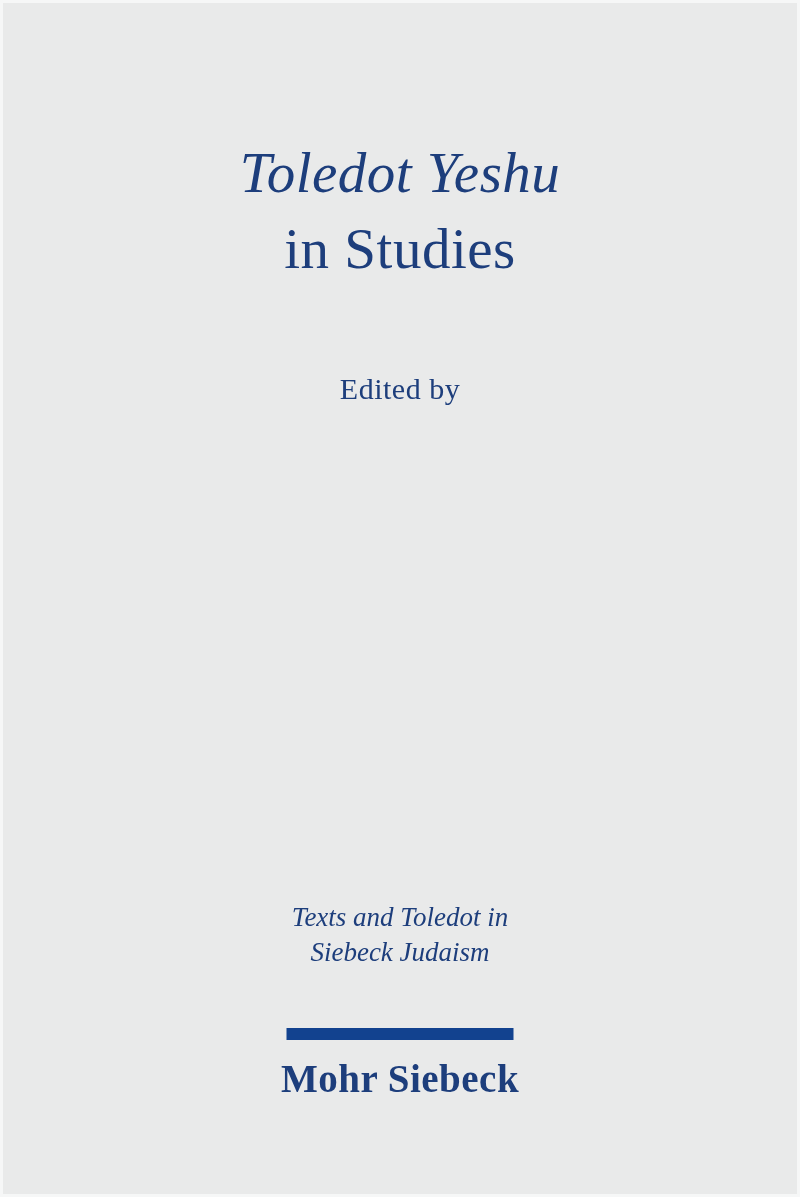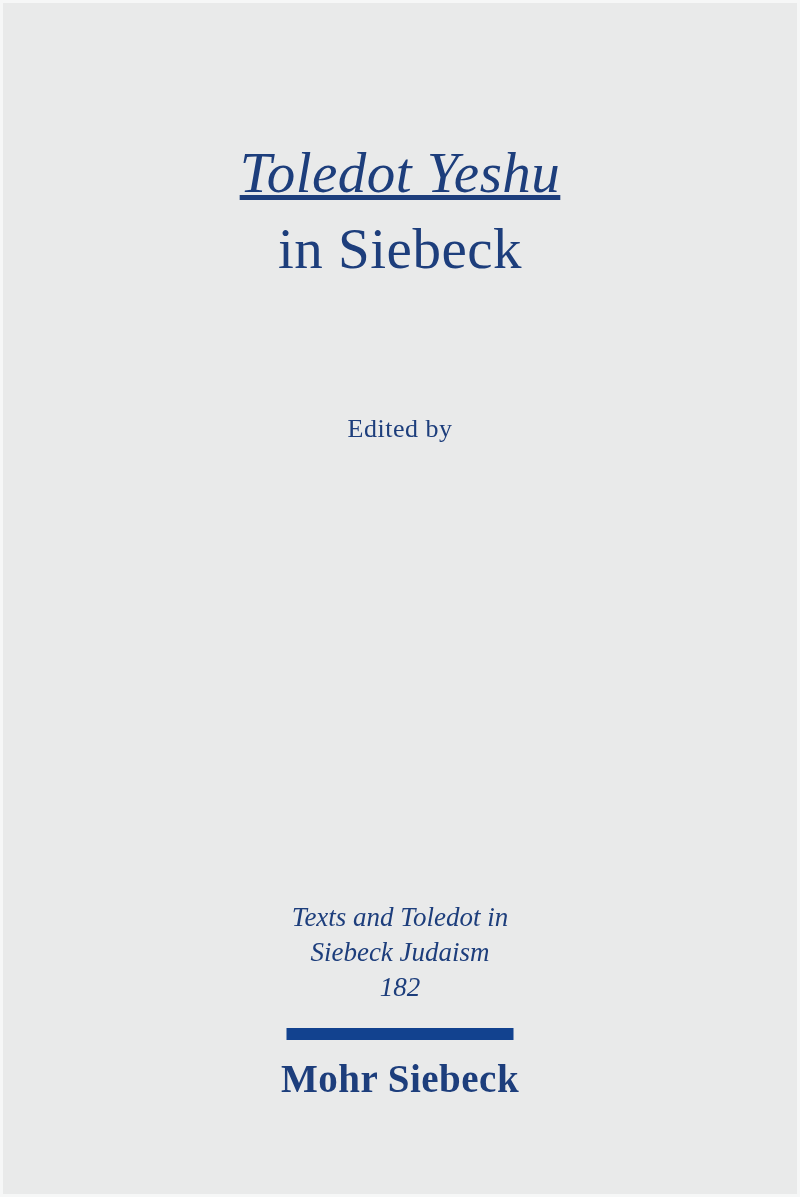--- a/index.html
+++ b/index.html
@@ -30,31 +30,29 @@
   }
   .title-block {
     top: 132px;
     font-size: 57px;
     line-height: 76px;
     letter-spacing: 0.5px;
   }
   .title-line1 {
     font-style: italic;
     display: block;
-    text-decoration: underline;
   }
   .title-line2 {
     font-style: normal;
     display: block;
   }
   .editors-block {
     top: 363px;
-    font-size: 26px;
+    font-size: 30px;
     line-height: 45px;
-    margin-top: 40px;
   }
   .editors-block span {
     display: block;
     letter-spacing: 0.5px;
   }
   .series-block {
     top: 897px;
     font-style: italic;
     font-size: 27px;
     line-height: 35px;
@@ -78,30 +76,29 @@
     letter-spacing: 0.5px;
   }
 </style>
 </head>
 <body>
 
 <div class="cover">
 
   <div class="centered title-block">
     <span class="title-line1">Toledot Yeshu</span>
-    <span class="title-line2">in Siebeck</span>
+    <span class="title-line2">in Studies</span>
   </div>
 
   <div class="centered editors-block">
     <span>Edited by</span>
   </div>
 
   <div class="centered series-block">
     <span>Texts and Toledot in</span>
     <span>Siebeck Judaism</span>
-    <span>182</span>
   </div>
 
   <div class="publisher-rule"></div>
 
   <div class="centered publisher-name">Mohr Siebeck</div>
 
 </div>
 
 </body></html>

